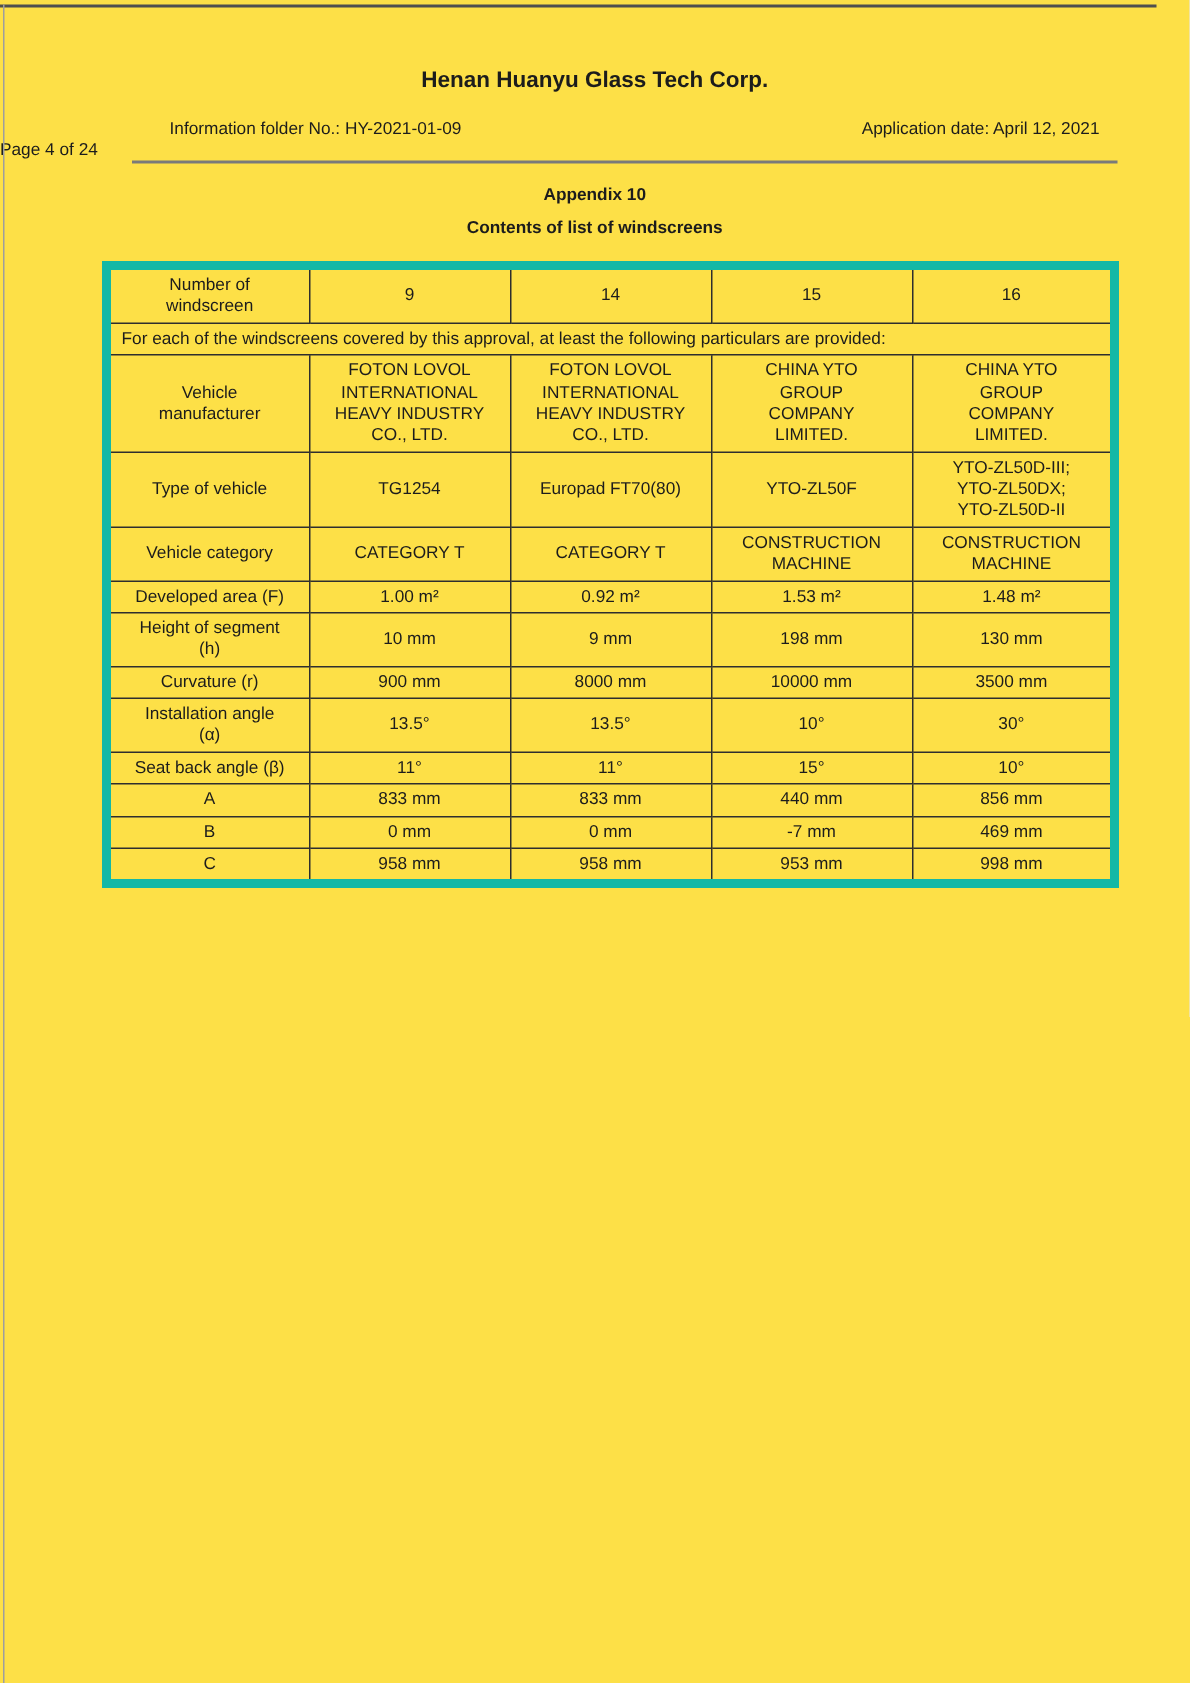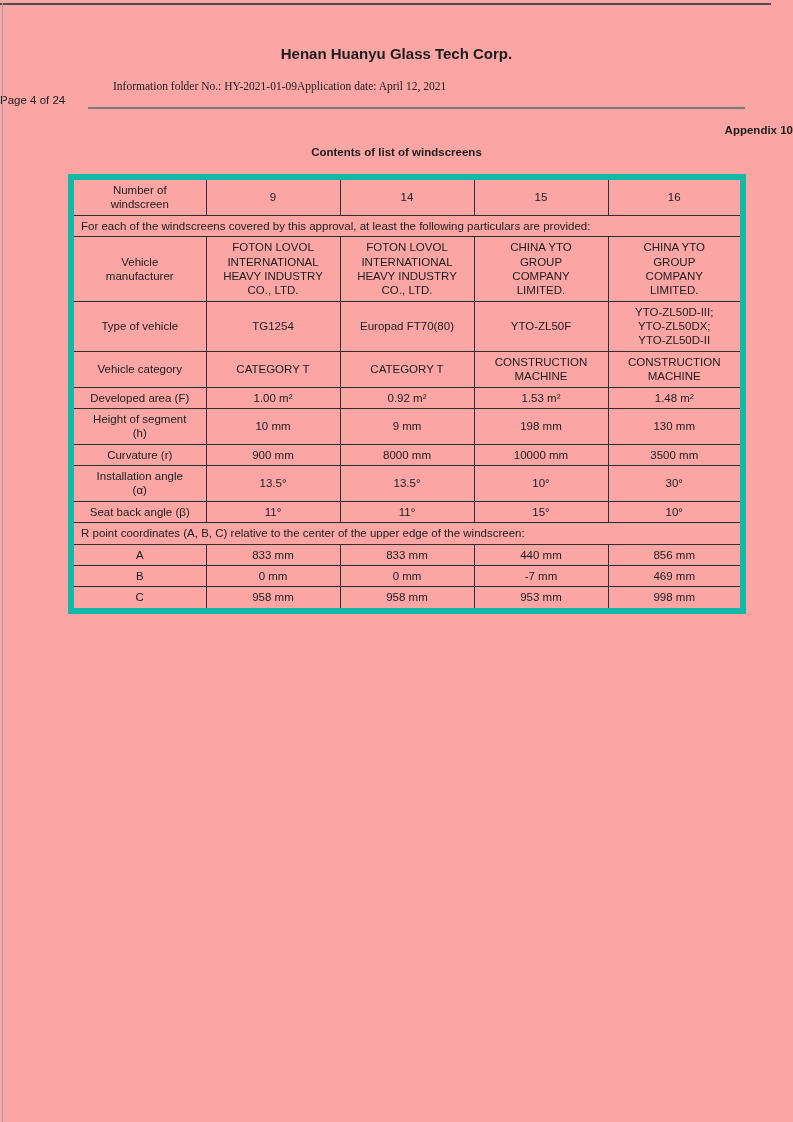--- a/index.html
+++ b/index.html
@@ -1,52 +1,52 @@
 <!DOCTYPE html>
 <html><head>
 <meta charset="utf-8">
 <style>
   html,body { margin:0; padding:0; background:#e8e8e8; }
   .page {
     position:relative;
     width:793px; height:1122px;
-    background:#fca5a5;
+    background:#fde047;
     margin:0 auto;
     font-family:"Liberation Sans","DejaVu Sans",sans-serif;
     color:#1c1c1c;
     overflow:hidden;
   }
   .edge-top { position:absolute; top:3px; left:0; width:771px; height:2px; background:#4f4f4f; }
   .edge-left { position:absolute; top:3px; left:2px; width:1px; height:1119px; background:#9e9e9e; }
 
   .company-title {
     padding-top:45px;
     text-align:center;
     font-size:15px;
     font-weight:bold;
     margin:0;
   }
   .meta-row {
     display:flex;
-    margin:18px 38px 0 113px;
-    font-size:11.5px;
-    font-family:Liberation Serif, serif;
+    justify-content:space-between;
+    margin:18px 60px 0 113px;
+    font-size:11.5px;
   }
   .page-num {
     margin:2px 60px 0 0;
     font-size:11.5px;
   }
   .header-rule {
     height:2px;
     background:#7a7a7a;
     margin:1px 48px 0 88px;
   }
   .appendix-title {
     margin-top:15px;
-    text-align:right;
+    text-align:center;
     font-size:11.5px;
     font-weight:bold;
   }
   .doc-subtitle {
     margin-top:10px;
     text-align:center;
     font-size:11.5px;
     font-weight:bold;
   }
 
@@ -181,23 +181,20 @@
           <td>30°</td>
         </tr>
         <tr>
           <td>Seat back angle (β)</td>
           <td>11°</td>
           <td>11°</td>
           <td>15°</td>
           <td>10°</td>
         </tr>
         <tr>
-          <td class="span-cell" colspan="5">R point coordinates (A, B, C) relative to the center of the upper edge of the windscreen:</td>
-        </tr>
-        <tr>
           <td>A</td>
           <td>833 mm</td>
           <td>833 mm</td>
           <td>440 mm</td>
           <td>856 mm</td>
         </tr>
         <tr>
           <td>B</td>
           <td>0 mm</td>
           <td>0 mm</td>

